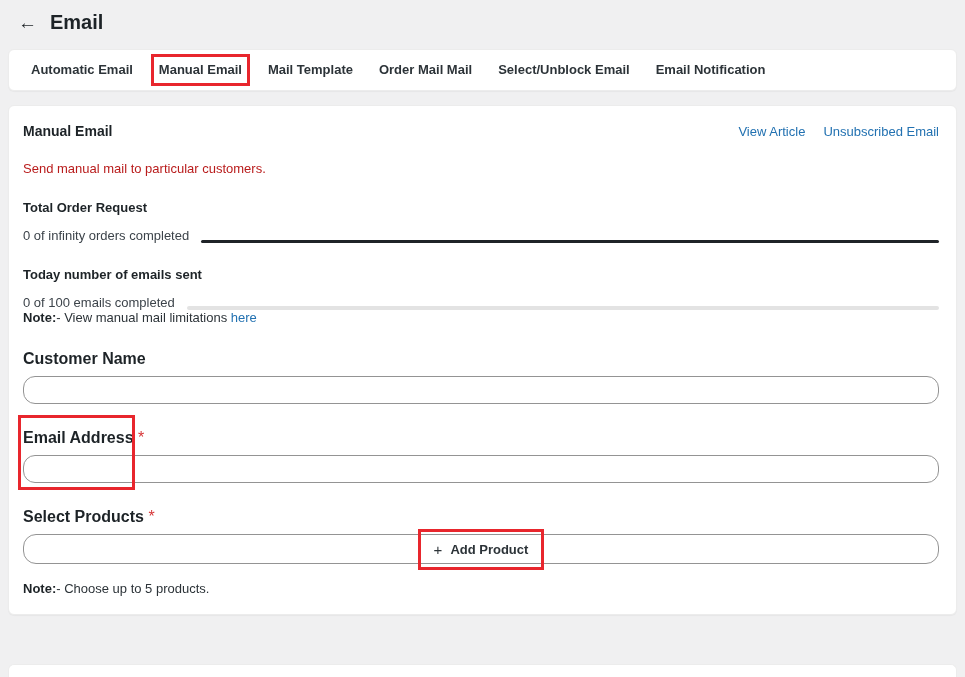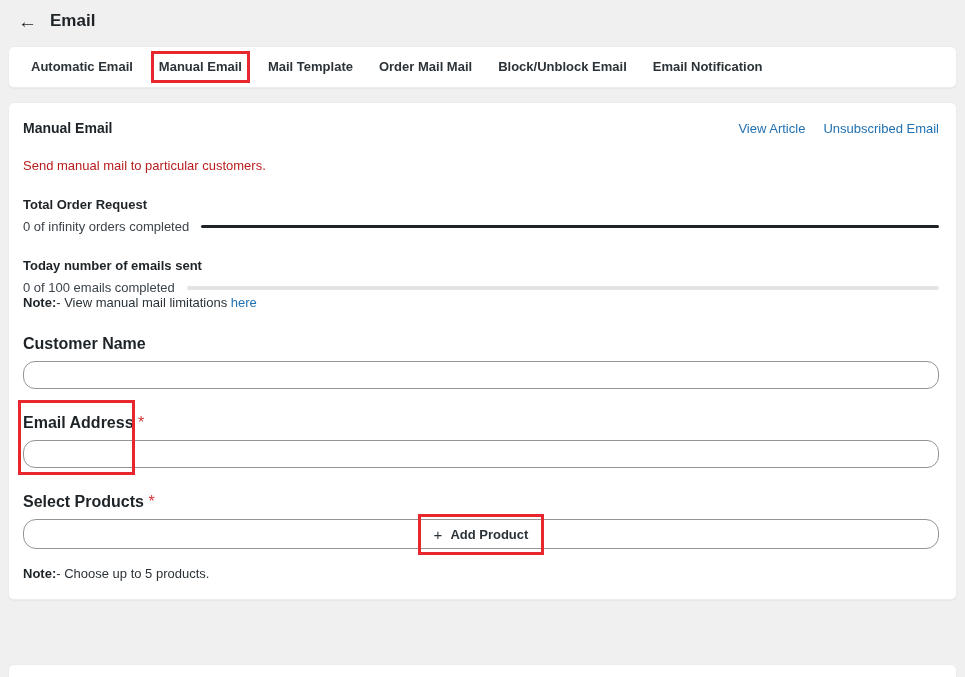--- a/index.html
+++ b/index.html
@@ -8,21 +8,21 @@
     background: #f0f0f1;
     font-family: "Liberation Sans", "DejaVu Sans", sans-serif;
     color: #1d2327;
     overflow: hidden;
   }
   .page { position: relative; width: 965px; height: 677px; }
 
   
   .page-header { display: flex; align-items: center; gap: 13px; padding: 11px 20px 12px 18px; }
   .back { font-size: 19px; color: #1d2327; cursor: pointer; line-height: 1; }
-  .page-title { font-size: 17px; font-weight: 700; color: #1d2327; }
+  .page-title { font-size: 20px; font-weight: 700; color: #1d2327; }
 
   
   .tab-card {
     margin: 3px 8px 0; background: #fff; border: 1px solid #ececec; border-radius: 6px;
     display: flex; align-items: stretch; height: 42px; padding: 0 9px;
     box-shadow: 0 1px 1px rgba(0,0,0,.04);
   }
   .tab-wrap { position: relative; display: flex; align-items: flex-end; }
   .tab {
     display: inline-block; padding: 0 13px; line-height: 40px;
@@ -36,21 +36,21 @@
     margin: 14px 8px 0; background: #fff; border: 1px solid #ececec; border-radius: 6px;
     padding: 17px 17px 18px 14px; position: relative;
     box-shadow: 0 1px 1px rgba(0,0,0,.04);
   }
   .panel-head { display: flex; justify-content: space-between; align-items: center; }
   .panel-title { font-size: 14px; font-weight: 700; }
   .links { display: flex; gap: 18px; }
   .link { color: #2271b1; font-size: 13px; text-decoration: none; cursor: pointer; }
   .subtitle { font-size: 13px; color: #b91c1c; margin-top: 22px; }
   .section-label { font-size: 13px; font-weight: 700; margin-top: 24px; }
-  .progress-row { display: flex; align-items: center; margin-top: 7px; }
+  .progress-row { display: flex; align-items: flex-end; margin-top: 13px; }
   .progress-text { font-size: 13px; color: #3c434a; white-space: nowrap; }
   .bar { flex: 1; border-radius: 2px; margin-left: 12px; }
   .bar.dark { background: #1f2328; height: 3px; }
   .bar.light { background: #e3e3e3; height: 4px; }
   .note { font-size: 13px; color: #2c3338; }
   .note strong { font-weight: 700; color: #1d2327; }
   .field-label { font-size: 16px; font-weight: 700; margin-top: 25px; display: block; }
   .field-label.first { margin-top: 0; }
   .req { color: #d63638; font-weight: 400; }
   .text-input {
@@ -97,21 +97,21 @@
       <span class="tab">Manual Email</span>
       <span class="annot annot-tab"></span>
     </div>
     <div class="tab-wrap">
       <span class="tab">Mail Template</span>
     </div>
     <div class="tab-wrap">
       <span class="tab">Order Mail Mail</span>
     </div>
     <div class="tab-wrap">
-      <span class="tab">Block/Unblock Email</span>
+      <span class="tab">Select/Unblock Email</span>
     </div>
     <div class="tab-wrap">
       <span class="tab">Email Notification</span>
     </div>
   </nav>
 
   <section class="main-card">
 
     <div class="panel-head">
       <h2 class="panel-title">Manual Email</h2>

